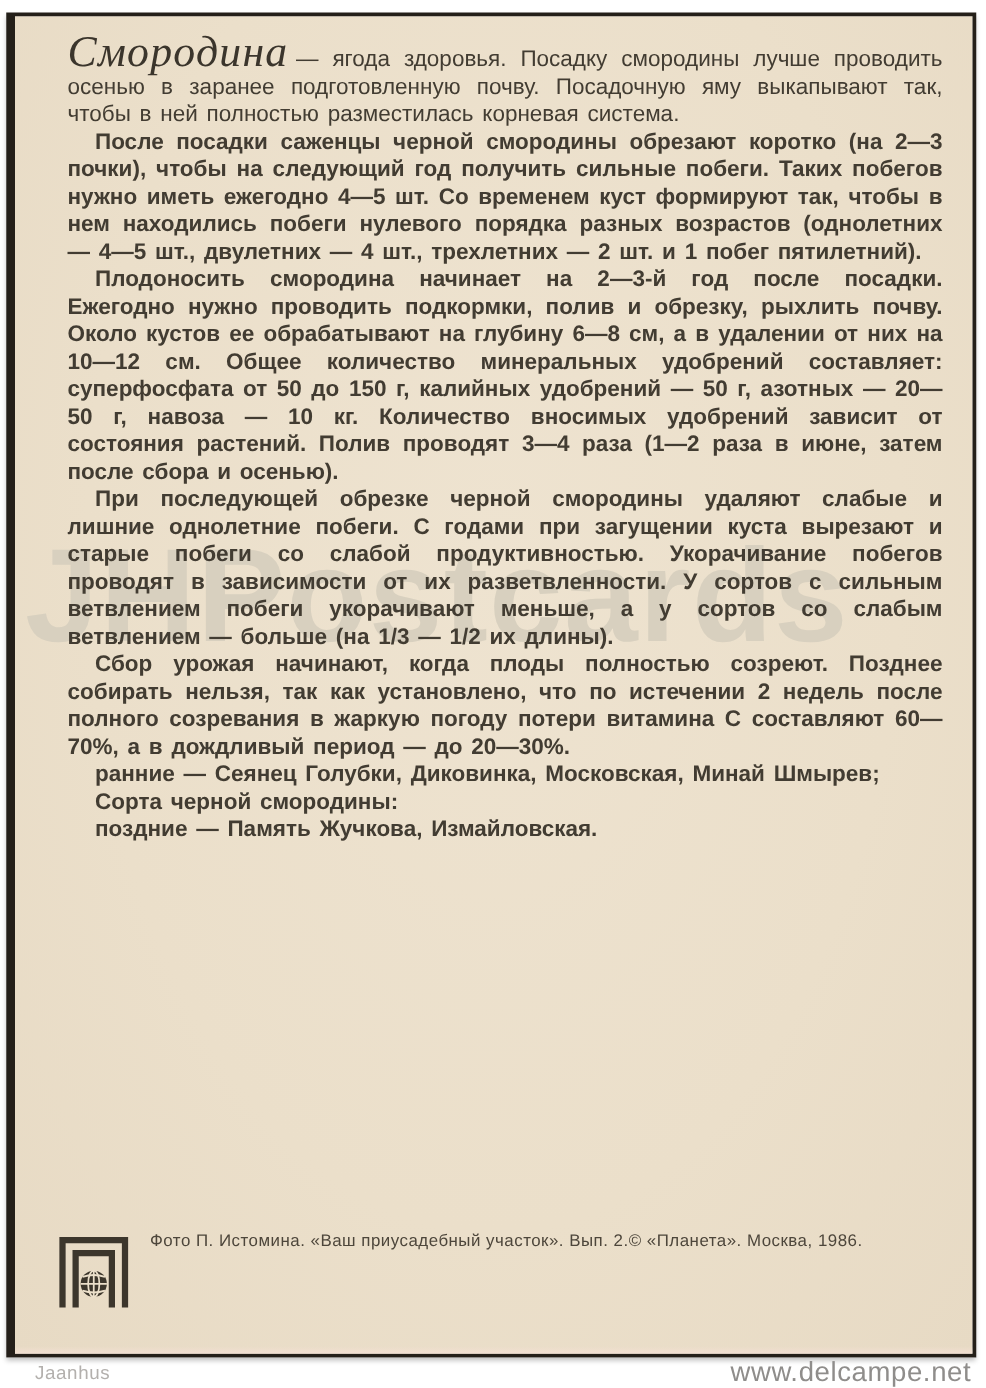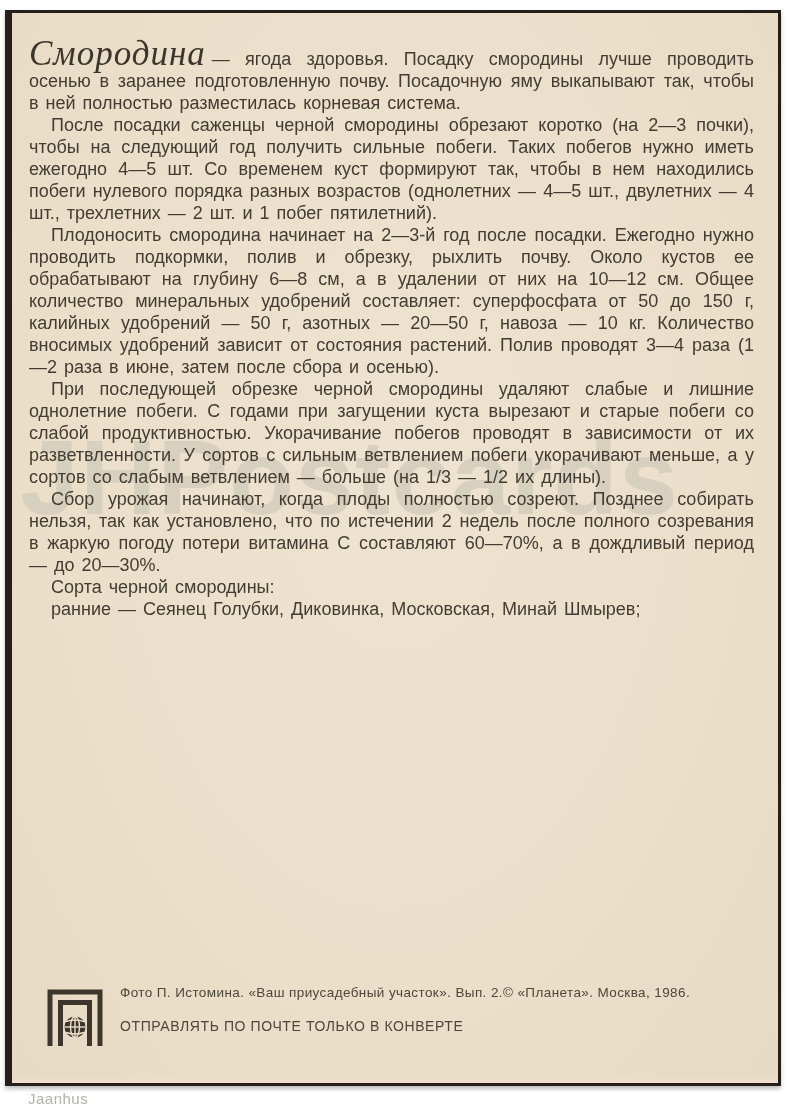--- a/index.html
+++ b/index.html
@@ -34,48 +34,48 @@
     letter-spacing: 1px;
     color: #d8d0bf;
     white-space: nowrap;
     z-index: 1;
     user-select: none;
   }
 
   .text-block {
     position: relative;
     z-index: 2;
-    padding: 18px 24px 0 17px;
+    padding: 18px 24px 0 42px;
     color: #423c32;
     font-size: 18px;
     line-height: 22px;
     text-align: justify;
     word-spacing: 2px;
-    margin-top: 12px;
   }
   .text-block p { margin: 0; }
-  .text-block p.body-p { text-indent: 22px; }
+  .text-block p.body-p { text-indent: 22px; font-weight: bold; }
   .lead .title {
     font-family: "Liberation Serif", serif;
     font-style: italic;
     font-size: 35px;
     line-height: 22px;
     letter-spacing: 1px;
     padding-right: 6px;
     color: #3b352c;
   }
 
   
   .imprint {
     position: absolute;
     left: 33px; top: 970px;
     z-index: 2;
     display: flex;
     align-items: flex-start;
     color: #4d463b;
+    text-align: center;
   }
   .logo {
     width: 60px; height: 60px;
     margin-top: 4px;
     flex: 0 0 auto;
   }
   .imprint-lines {
     margin-left: 15px;
     font-size: 13.5px;
     line-height: 20px;
@@ -127,44 +127,45 @@
   <div class="postcard">
 
     <div class="watermark">JHPostcards</div>
 
     <div class="text-block">
       <p class="lead"><span class="title">Смородина</span><span>— ягода здоровья. Посадку смородины лучше проводить осенью в заранее подготовленную почву. Посадочную яму выкапывают так, чтобы в ней полностью разместилась корневая система.</span></p>
       <p class="body-p">После посадки саженцы черной смородины обрезают коротко (на 2—3 почки), чтобы на следующий год получить сильные побеги. Таких побегов нужно иметь ежегодно 4—5 шт. Со временем куст формируют так, чтобы в нем находились побеги нулевого порядка разных возрастов (однолетних — 4—5 шт., двулетних — 4 шт., трехлетних — 2 шт. и 1 побег пятилетний).</p>
       <p class="body-p">Плодоносить смородина начинает на 2—3-й год после посадки. Ежегодно нужно проводить подкормки, полив и обрезку, рыхлить почву. Около кустов ее обрабатывают на глубину 6—8 см, а в удалении от них на 10—12 см. Общее количество минеральных удобрений составляет: суперфосфата от 50 до 150 г, калийных удобрений — 50 г, азотных — 20—50 г, навоза — 10 кг. Количество вносимых удобрений зависит от состояния растений. Полив проводят 3—4 раза (1—2 раза в июне, затем после сбора и осенью).</p>
       <p class="body-p">При последующей обрезке черной смородины удаляют слабые и лишние однолетние побеги. С годами при загущении куста вырезают и старые побеги со слабой продуктивностью. Укорачивание побегов проводят в зависимости от их разветвленности. У сортов с сильным ветвлением побеги укорачивают меньше, а у сортов со слабым ветвлением — больше (на 1/3 — 1/2 их длины).</p>
       <p class="body-p">Сбор урожая начинают, когда плоды полностью созреют. Позднее собирать нельзя, так как установлено, что по истечении 2 недель после полного созревания в жаркую погоду потери витамина С составляют 60—70%, а в дождливый период — до 20—30%.</p>
+      <p class="body-p">ранние — Сеянец Голубки, Диковинка, Московская, Минай Шмырев;</p>
       <p class="body-p">Сорта черной смородины:</p>
-      <p class="body-p">ранние — Сеянец Голубки, Диковинка, Московская, Минай Шмырев;</p>
+      <p class="body-p">поздние — Память Жучкова, Измайловская.</p>
     </div>
 
     <div class="imprint">
       <div class="logo">
         <svg viewBox="0 0 60 60" width="60" height="60" aria-hidden="true">
           <path d="M5 59 L5 5 L55 5 L55 59" fill="none" stroke="#3c362c" stroke-width="5"></path>
           <path d="M15.5 59 L15.5 15.5 L44.5 15.5 L44.5 59" fill="none" stroke="#3c362c" stroke-width="5"></path>
           <circle cx="30" cy="40" r="10.5" fill="#3c362c"></circle>
           <g fill="none" stroke="#ebdfca" stroke-width="1.4">
             <ellipse cx="30" cy="40" rx="4.5" ry="10.5"></ellipse>
             <line x1="19.5" y1="40" x2="40.5" y2="40"></line>
             <path d="M21 34.5 Q30 31.5 39 34.5"></path>
             <path d="M21 45.5 Q30 48.5 39 45.5"></path>
             <line x1="30" y1="29.5" x2="30" y2="50.5"></line>
           </g>
         </svg>
       </div>
       <div class="imprint-lines">
         <div>Фото П. Истомина. «Ваш приусадебный участок». Вып. 2.© «Планета». Москва, 1986.</div>
-        <div class="notice">ОТПРАВЛЯТЬ ПО ПОЧТЕ ТОЛЬКО В КОНВЕРТЕ</div>
       </div>
     </div>
 
   </div>
 
   <div class="footer">
     <span class="seller">Jaanhus</span>
+    <span class="site">www.delcampe.net</span>
   </div>
 
 </div>
 
 </body></html>

